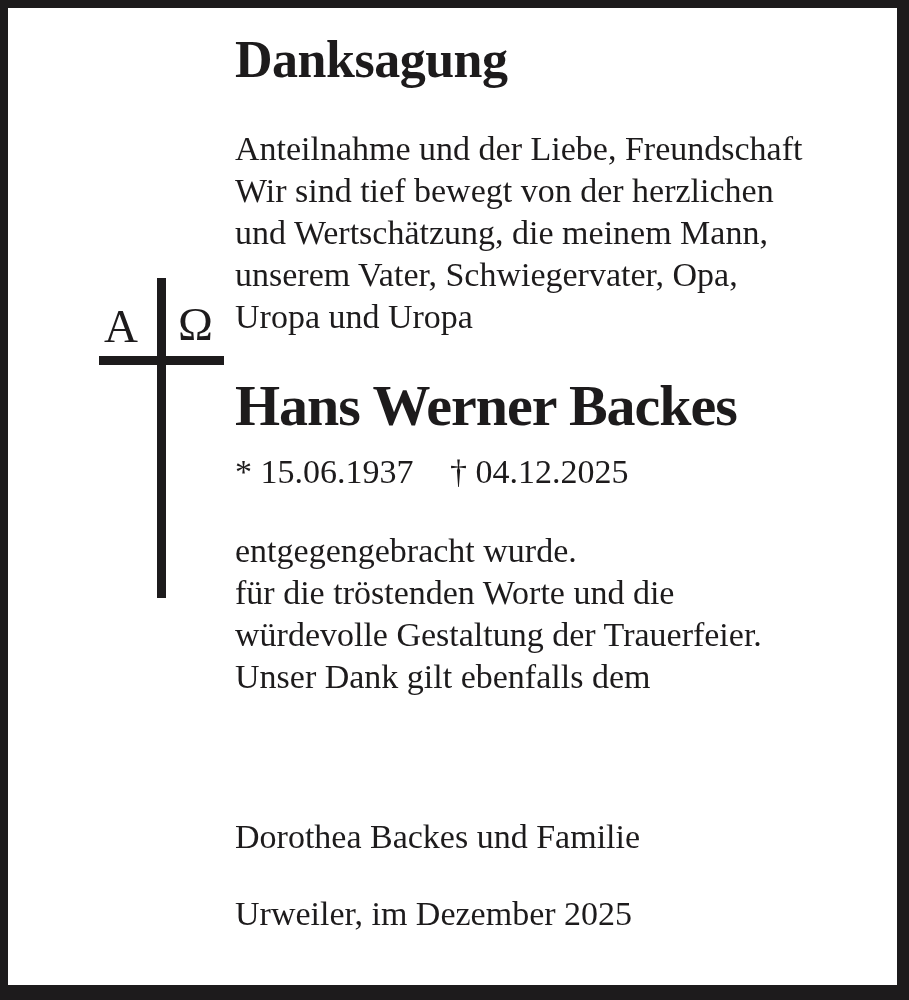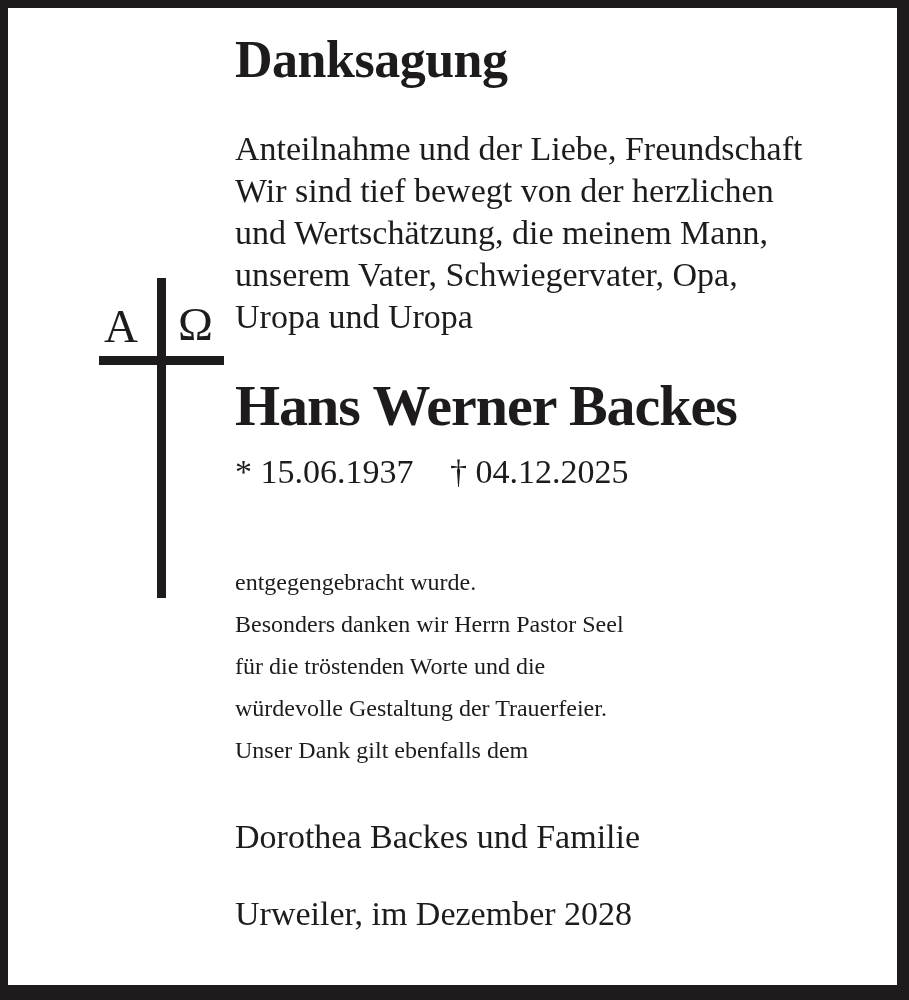--- a/index.html
+++ b/index.html
@@ -47,22 +47,22 @@
   .dates {
     top: 443px;
     font-size: 34px;
     line-height: 42px;
   }
   .dates .death {
     display: inline-block;
     margin-left: 28px;
   }
   .thanks {
-    top: 553px;
-    font-size: 24px;
+    top: 522px;
+    font-size: 34px;
     line-height: 42px;
   }
   .signature {
     top: 808px;
     font-size: 34px;
     line-height: 42px;
   }
   .place-date {
     top: 885px;
     font-size: 34px;
@@ -124,23 +124,22 @@
 
   <div class="col deceased-name">Hans Werner Backes</div>
 
   <div class="col dates">
     <span class="birth">* 15.06.1937</span>
     <span class="death">† 04.12.2025</span>
   </div>
 
   <div class="col thanks">
     <div>entgegengebracht wurde.</div>
-    <div>Besonders danken wir Herrn Pastor Seel</div>
     <div>für die tröstenden Worte und die</div>
     <div>würdevolle Gestaltung der Trauerfeier.</div>
     <div>Unser Dank gilt ebenfalls dem</div>
   </div>
 
   <div class="col signature">Dorothea Backes und Familie</div>
 
-  <div class="col place-date">Urweiler, im Dezember 2028</div>
+  <div class="col place-date">Urweiler, im Dezember 2025</div>
 
 </div>
 
 </body></html>

